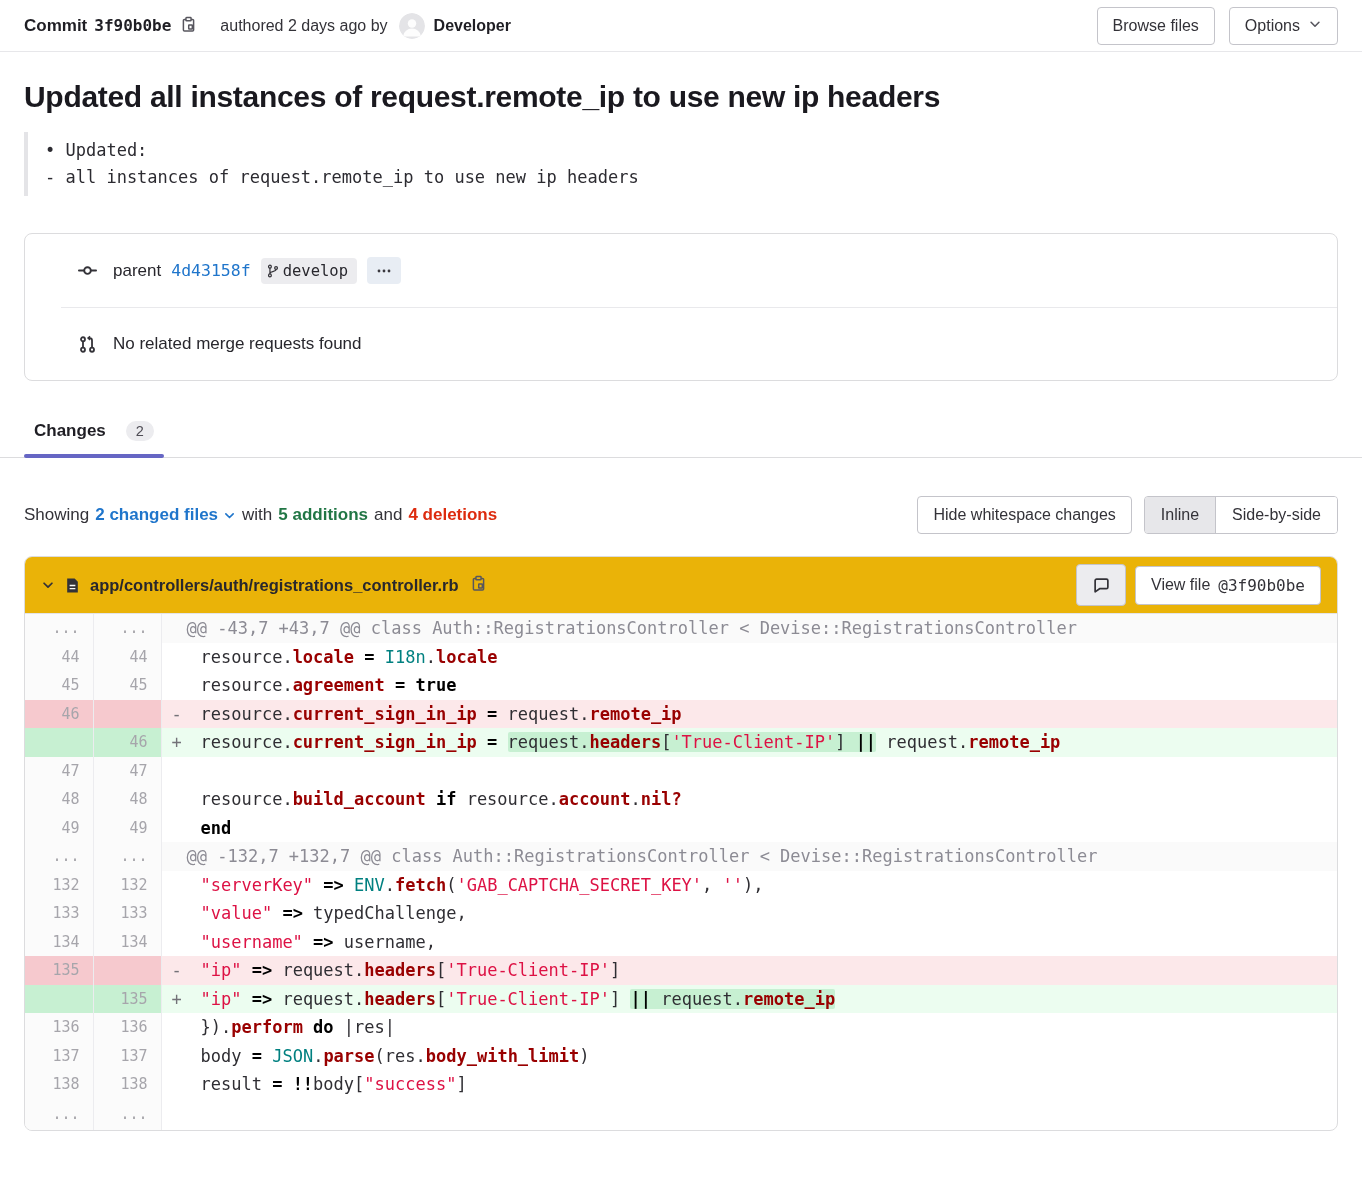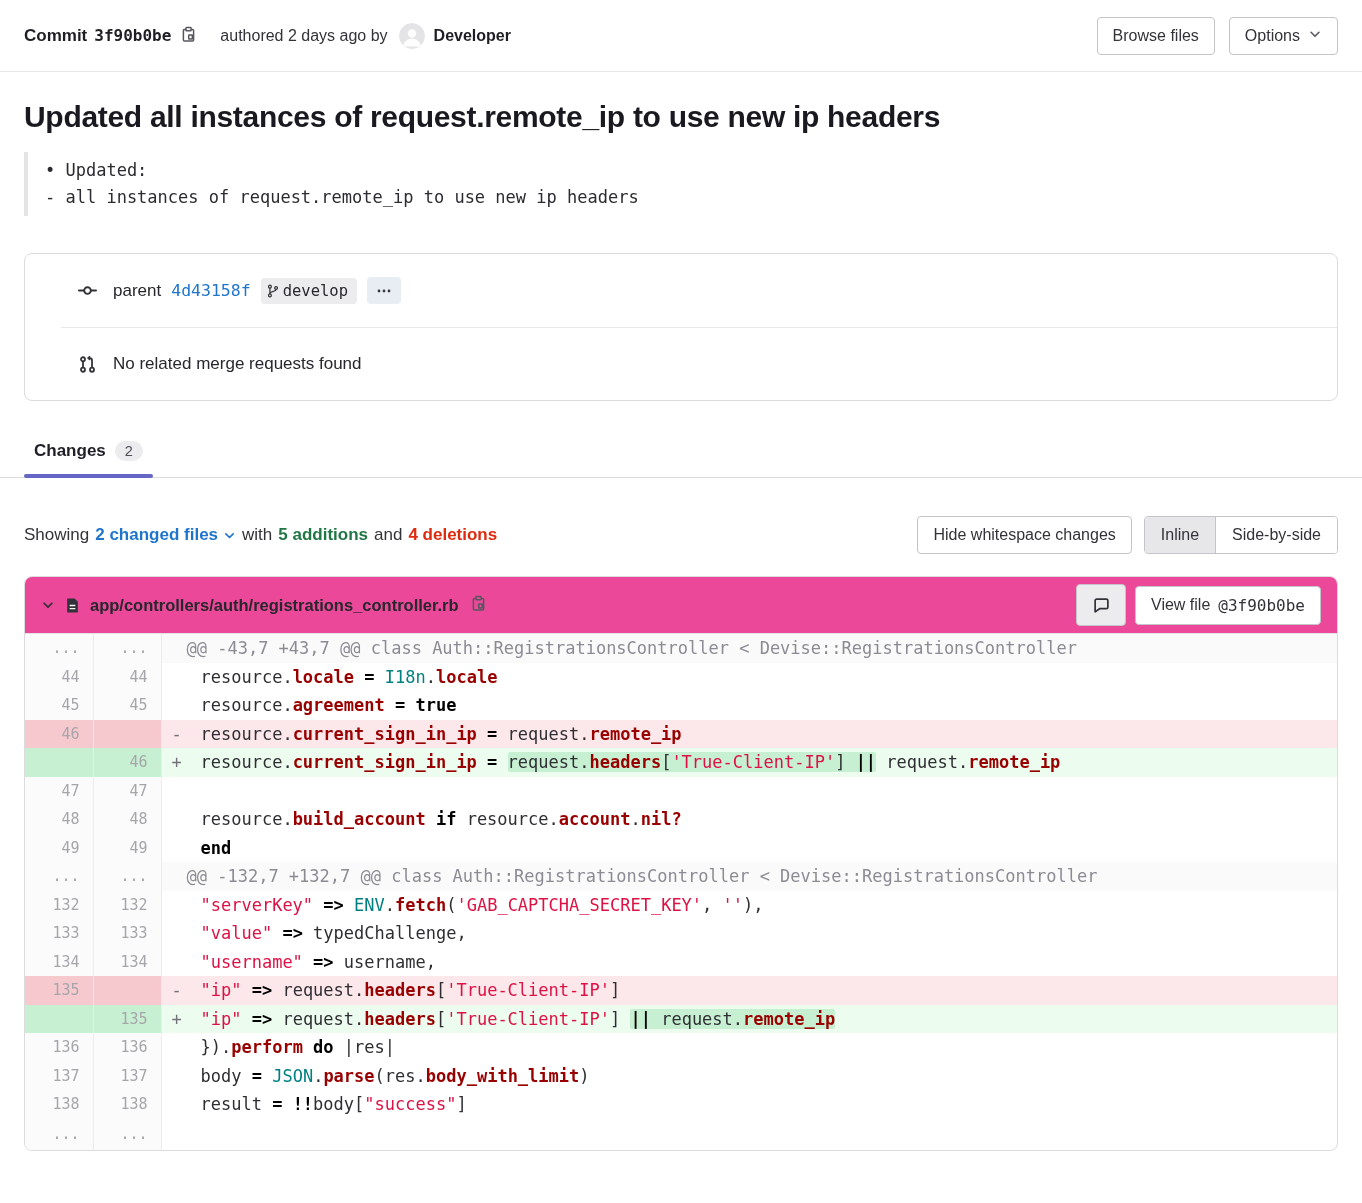--- a/index.html
+++ b/index.html
@@ -4,21 +4,21 @@
 <style>
   * { box-sizing: border-box; }
   html,body { margin:0; padding:0; }
   body {
     width:1362px; height:1203px; background:#fff; color:#333238;
     font-family:"Liberation Sans","DejaVu Sans",sans-serif; font-size:16px;
     overflow:hidden;
   }
 
   
-  .header-bar { display:flex; align-items:center; height:72px; padding:0 24px; border-bottom:1px solid #e7e7ea; gap:7px; }
+  .header-bar { display:flex; align-items:center; height:52px; padding:0 24px; border-bottom:1px solid #e7e7ea; gap:7px; }
   .commit-label { font-weight:700; font-size:17px; color:#1f1e24; }
   .commit-hash { font-family:"DejaVu Sans Mono","Liberation Mono",monospace; font-weight:700; font-size:16px; color:#1f1e24; }
   .icon-plain { background:none; border:none; padding:2px; cursor:pointer; display:inline-flex; align-items:center; }
   .authored { color:#333238; margin-left:14px; }
   .avatar { width:26px; height:26px; border-radius:50%; overflow:hidden; display:inline-flex; margin-left:4px; }
   .author-name { font-weight:700; color:#1f1e24; margin-left:2px; }
   .spacer { flex:1; }
   .btn { display:inline-flex; align-items:center; gap:8px; border:1px solid #c4c4ca; border-radius:4px; background:#fff;
          padding:9px 15px; font-size:16px; color:#333238; cursor:pointer; font-family:inherit; }
 
@@ -32,38 +32,38 @@
   .info-row { display:flex; align-items:center; height:73px; padding:0 17px; gap:10px; font-size:17px; color:#28272d; }
   .info-row + .info-row { border-top:1px solid #e9e9ec; }
   .parent-link { color:var(--link_blue,#1f75cb); text-decoration:none; font-family:"DejaVu Sans Mono","Liberation Mono",monospace; font-size:16.5px; }
   .ref-badge { background:#ececef; border-radius:4px; padding:4px 9px 4px 5px; display:inline-flex; align-items:center; gap:3px;
                font-family:"DejaVu Sans Mono","Liberation Mono",monospace; font-size:15.5px; color:#28272d; cursor:pointer; }
   .ellipsis-btn { background:#e8edf4; border:none; border-radius:4px; width:34px; height:27px; display:inline-flex;
                   align-items:center; justify-content:center; cursor:pointer; }
 
   
   .tabs-bar { margin-top:36px; padding:0 24px; border-bottom:1px solid #dcdcde; }
-  .tab { position:relative; display:inline-flex; align-items:flex-start; gap:9px; padding:4px 10px 16px; cursor:pointer; }
+  .tab { position:relative; display:inline-flex; align-items:flex-start; gap:20px; padding:4px 10px 16px; cursor:pointer; }
   .tab::after { content:""; position:absolute; left:0; right:0; bottom:-1px; height:4px; background:var(--tab_active_purple,#6666c4); border-radius:2px; }
   .tab-label { font-size:17px; font-weight:700; color:#1f1e24; }
   .badge-pill { background:#ececef; border-radius:11px; padding:2px 10px; font-size:14.5px; color:#4f4d55; }
 
   
   .summary-row { margin:38px 24px 0; display:flex; align-items:center; }
   .summary-text { font-size:17px; display:flex; align-items:center; gap:6px; white-space:pre; }
   .files-link { color:var(--link_blue,#1f75cb); font-weight:700; cursor:pointer; display:inline-flex; align-items:center; gap:5px;justify-content:space-between; }
   .additions { color:var(--additions_green,#217645); font-weight:700; }
   .deletions { color:var(--deletions_red,#dd2b0e); font-weight:700; }
   .seg-group { display:inline-flex; border:1px solid #c4c4ca; border-radius:4px; overflow:hidden; margin-left:12px; }
   .seg { padding:9px 16px; font-size:16px; background:#fff; cursor:pointer; color:#333238; }
   .seg.active { background:#e7e7ea; border-right:1px solid #c4c4ca; }
 
   
   .file-card { margin:22px 24px 0; border:1px solid var(--border,#dcdcde); border-radius:8px; overflow:hidden; }
-  .file-header { display:flex; align-items:center; gap:9px; background:#ec4899; border-bottom:1px solid #e4e4e7; padding:7px 16px; min-height:56px; }
+  .file-header { display:flex; align-items:center; gap:9px; background:#eab308; border-bottom:1px solid #e4e4e7; padding:7px 16px; min-height:56px; }
   .file-path { font-weight:700; font-size:16.5px; color:#28272d; }
   .icon-btn { background:#ececef; border:1px solid #c4c4ca; border-radius:4px; width:50px; height:42px;
               display:inline-flex; align-items:center; justify-content:center; cursor:pointer; }
   .view-file-btn { margin-left:0; }
   .view-file-hash { font-family:"DejaVu Sans Mono","Liberation Mono",monospace; }
 
   
   .diff-table { width:100%; border-collapse:collapse; font-family:"DejaVu Sans Mono","Liberation Mono",monospace; font-size:17px; table-layout:fixed; }
   .diff-table td { padding:0; height:28.5px; line-height:28.5px; vertical-align:middle; }
   td.ln { width:68px; text-align:right; padding-right:13px; background:#fbfbfb; color:#a6a5ab; font-size:15px;

